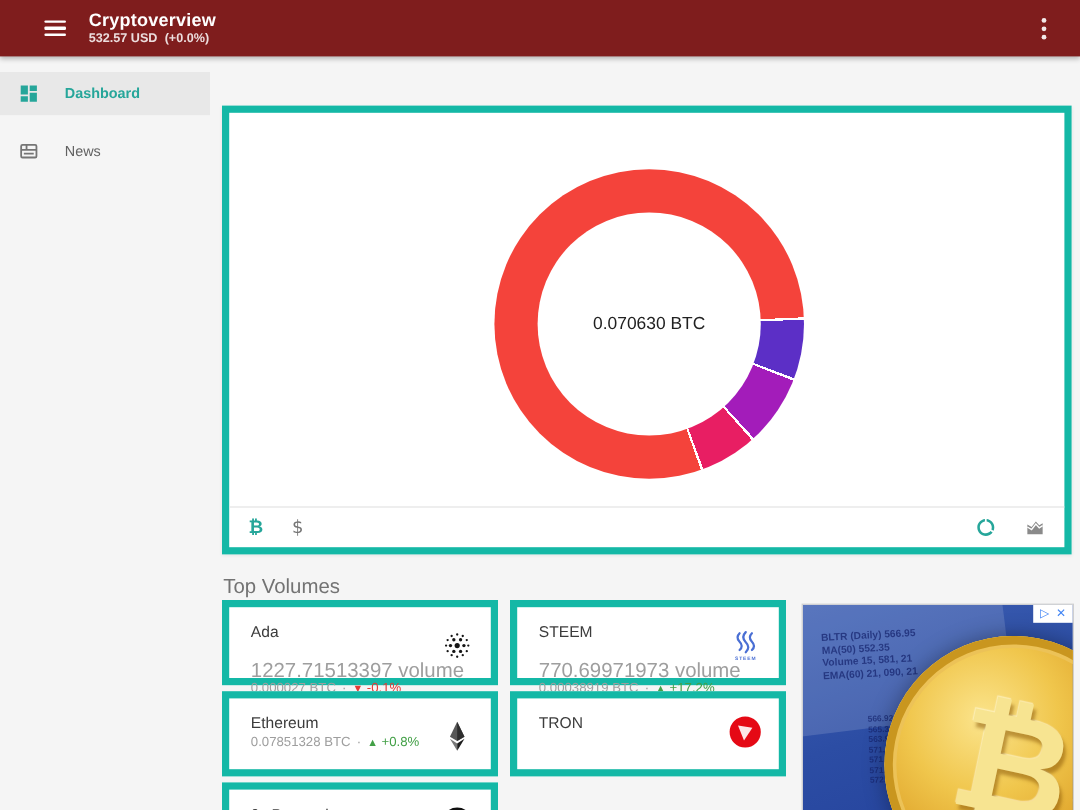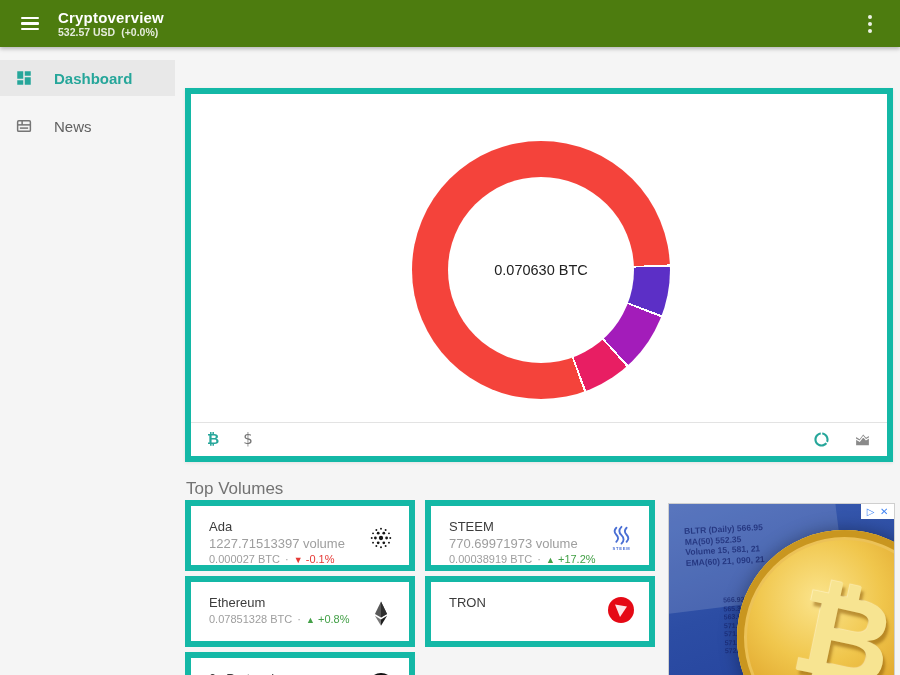--- a/index.html
+++ b/index.html
@@ -1,38 +1,38 @@
 <!DOCTYPE html>
 <html><head>
 <meta charset="utf-8">
 <style>
   * { margin:0; padding:0; box-sizing:border-box; }
   html,body { width:900px; height:675px; overflow:hidden; }
   body { font-family:"Liberation Sans", sans-serif; background:#f5f5f5; position:relative; }
 
   
-  .header { position:absolute; top:0; left:0; width:900px; height:47px; background:#4d7c0f;
-            display:flex; align-items:center; box-shadow:0 2px 4px rgba(0,0,0,.25); z-index:20; }
+  .header { position:absolute; top:0; left:0; width:900px; height:47px; background:#7f1d1d;
+            display:flex; align-items:center; box-shadow:0 2px 4px rgba(0,0,0,.25); z-index:20;padding-left:16px; }
   .hamburger { width:40px; height:30px; margin-left:10px; display:flex; flex-direction:column;
                justify-content:center; gap:3px; align-items:center; cursor:pointer; }
   .hamburger span { display:block; width:18px; height:2.4px; background:#fff; border-radius:1px; }
   .title-block { margin-left:8px; color:#fff; }
   .app-title { font-size:15px; font-weight:bold; letter-spacing:.2px; line-height:17px; }
   .app-subtitle { font-size:10.5px; font-weight:bold; color:rgba(255,255,255,.85); line-height:12px; }
   .app-subtitle .chg { margin-left:6px; }
   .kebab { position:absolute; right:20px; top:0; height:47px; width:20px; display:flex;
            flex-direction:column; justify-content:center; align-items:center; gap:3px; cursor:pointer; }
   .kebab i { width:4px; height:4px; border-radius:50%; background:rgba(255,255,255,.9); }
 
   
   .side-item { position:absolute; left:0; width:175px; height:36px; display:flex; align-items:center;
                cursor:pointer; }
   .side-item.active { background:#e8e8e8; }
   .side-item .sicon { width:18px; height:18px; margin-left:15px; }
-  .side-item .slabel { margin-left:21px; font-size:15px; color:#616161; }
+  .side-item .slabel { margin-left:21px; font-size:12px; color:#616161; }
   .side-item.active .slabel { color:#26a69a; font-weight:bold; }
 
   
   .chart-card { position:absolute; left:185px; top:88px; width:708px; height:374px; background:#fff;
                 border:6px solid #14b8a6; box-shadow:0 1px 3px rgba(0,0,0,.08); }
   .donut { position:absolute; left:221px; top:47px; width:258px; height:258px; border-radius:50%; }
   .donut-hole { position:absolute; inset:36px; background:#fff; border-radius:50%; }
   .donut-label { position:absolute; inset:0; display:flex; align-items:center; justify-content:center;
                  font-size:14.5px; color:#212121; }
   .chart-toolbar { position:absolute; left:0; right:0; bottom:0; height:34px; border-top:1px solid #e3e3e3;
@@ -43,21 +43,21 @@
   .btc-glyph { color:#26a69a; }
   .usd-glyph { color:#757575; font-weight:normal; }
   .svg-btn { width:17px; height:17px; cursor:pointer; display:block; }
 
   
   .tv-heading { position:absolute; left:186px; top:479px; font-size:17px; color:#737373; }
   .tv-grid { position:absolute; left:185px; top:500px; display:grid;
              grid-template-columns:230px 230px; grid-auto-rows:71px; column-gap:10px; row-gap:5px; }
   .vol-card { background:#fff; border:6px solid #14b8a6; position:relative; padding:13px 16px 0 18px; cursor:pointer; }
   .vc-name { font-size:13px; color:#3c3c3c; line-height:15px; }
-  .vc-volume { font-size:13px; color:#9e9e9e; margin-top:3px; line-height:13px; }
+  .vc-volume { font-size:17px; color:#9e9e9e; margin-top:18px; line-height:13px; }
   .vc-price { font-size:11px; color:#9e9e9e; margin-top:3px; line-height:13px; }
   .vc-price .sep { margin:0 2px; }
   .vc-price .arrow { font-size:9px; }
   .up .arrow, .up .pct { color:#43a047; }
   .down .arrow, .down .pct { color:#e53935; }
   .vc-icon { position:absolute; right:14px; top:18px; width:28px; height:28px; }
 
   
   .ad { position:absolute; left:668px; top:503px; width:227px; height:205px; border:1px solid #cfcfcf;
         overflow:hidden; background:linear-gradient(160deg,#3e60b4 0%, #2c4da4 45%, #223f9a 100%); cursor:pointer; }

